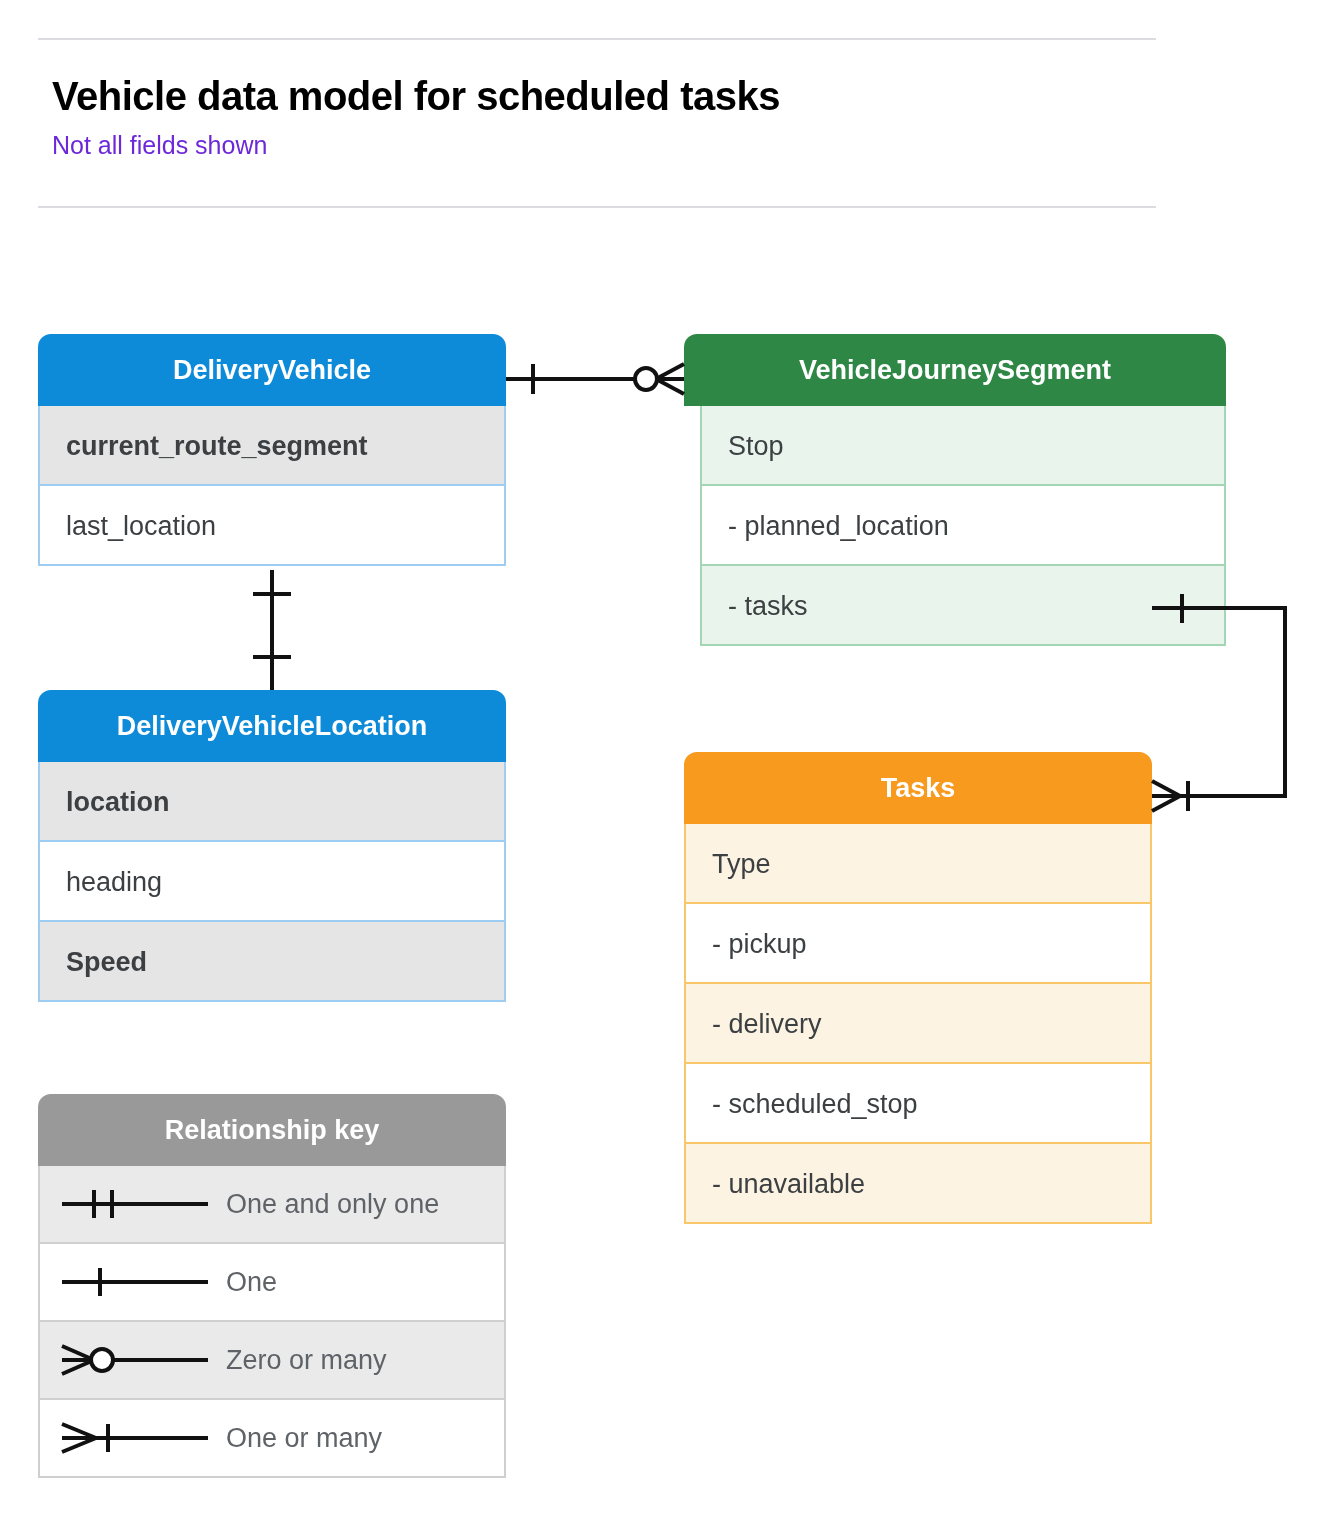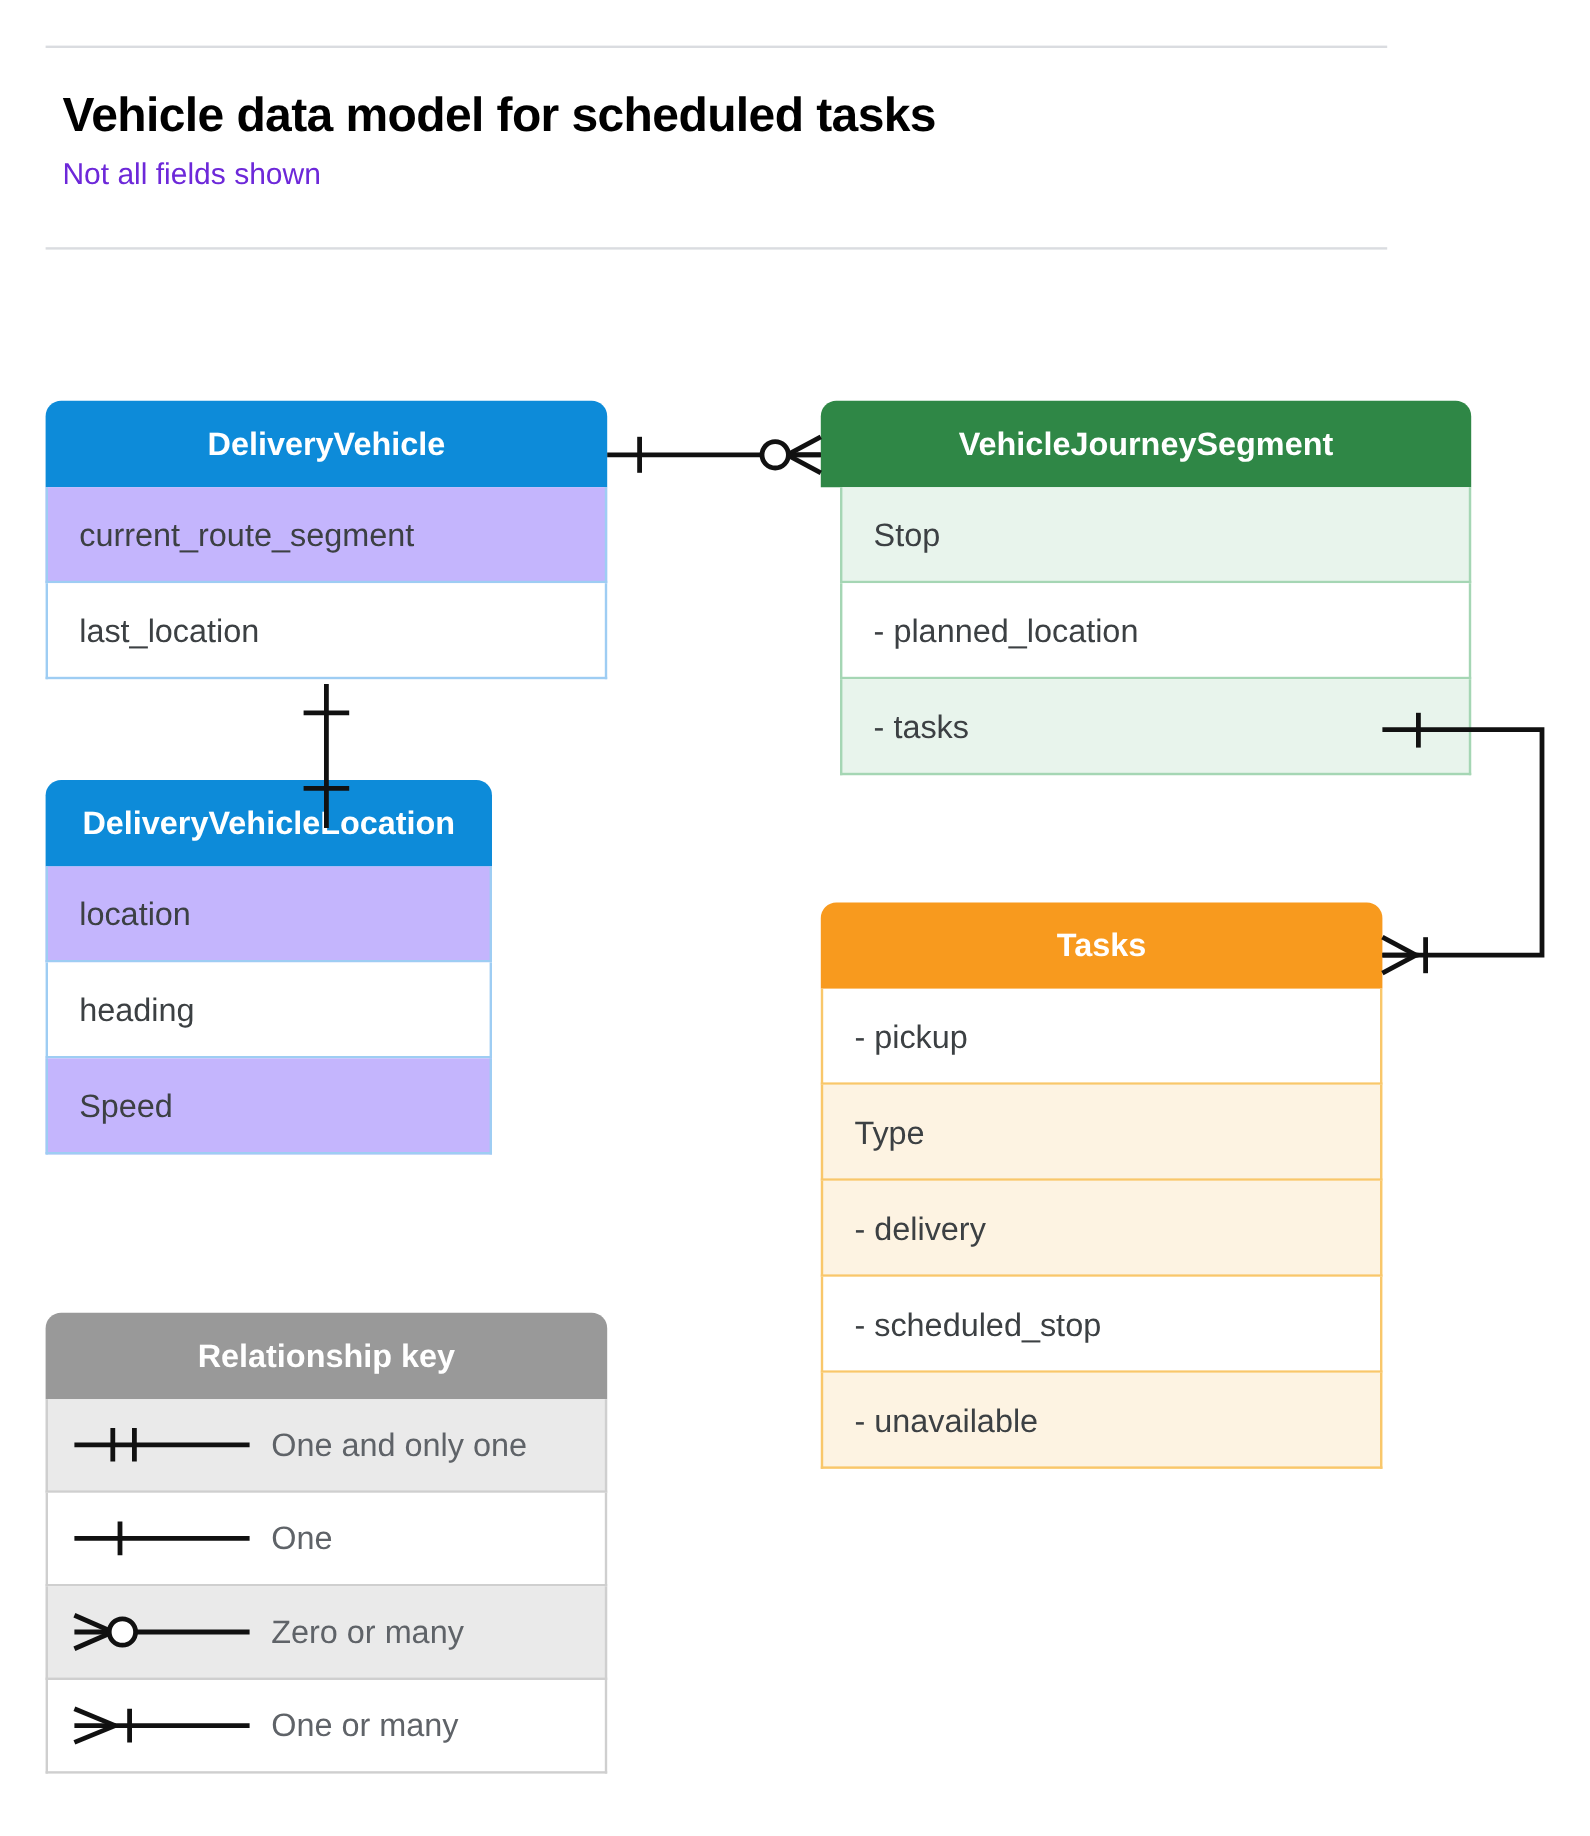--- a/index.html
+++ b/index.html
@@ -75,42 +75,42 @@
     white-space: nowrap;
     overflow: hidden;
     border-style: solid;
     border-width: 0 2px 2px 2px;
   }
   .entity-row.first { border-top-width: 0; }
 
   
   .theme-blue .entity-header { background: #0d8bd9; }
   .theme-blue .entity-row { border-color: #9ecdf3; }
-  .theme-blue .entity-row.alt { background: #c4b5fd; }
+  .theme-blue .entity-row.alt { background: #e5e5e5; font-weight: bold; }
   .theme-blue .entity-row.plain { background: #ffffff; }
 
   
   .theme-green .entity-header { background: #2f8746; }
   .theme-green .entity-row { border-color: #a5d6b4; margin-left: 16px; }
   .theme-green .entity-row.alt { background: #e8f4ec; }
   .theme-green .entity-row.plain { background: #ffffff; }
 
   
   .theme-orange .entity-header { background: #f89a1e; }
   .theme-orange .entity-row { border-color: #f9c76a; }
   .theme-orange .entity-row.alt { background: #fdf3e2; }
   .theme-orange .entity-row.plain { background: #ffffff; }
 
   
   .theme-gray .entity-header { background: #999999; }
 
   
   #entity-delivery-vehicle { left: 38px; top: 334px; width: 468px; }
   #entity-vehicle-journey-segment { left: 684px; top: 334px; width: 542px; }
-  #entity-delivery-vehicle-location { left: 38px; top: 650px; width: 372px; }
+  #entity-delivery-vehicle-location { left: 38px; top: 690px; width: 468px; }
   #entity-tasks { left: 684px; top: 752px; width: 468px; }
   #legend-box { left: 38px; top: 1094px; width: 468px; }
 
   
   .legend-row {
     position: relative;
     height: 78px;
     box-sizing: border-box;
     border-style: solid;
     border-width: 0 2px 2px 2px;
@@ -166,22 +166,22 @@
 
 <div class="entity theme-blue" id="entity-delivery-vehicle-location">
   <div class="entity-header">DeliveryVehicleLocation</div>
   <div class="entity-row first alt">location</div>
   <div class="entity-row plain">heading</div>
   <div class="entity-row alt">Speed</div>
 </div>
 
 <div class="entity theme-orange" id="entity-tasks">
   <div class="entity-header">Tasks</div>
+  <div class="entity-row first alt">Type</div>
   <div class="entity-row plain">-  pickup</div>
-  <div class="entity-row first alt">Type</div>
   <div class="entity-row alt">-  delivery</div>
   <div class="entity-row plain">-  scheduled_stop</div>
   <div class="entity-row alt">-  unavailable</div>
 </div>
 
 <div class="entity theme-gray" id="legend-box">
   <div class="entity-header">Relationship key</div>
 
   <div class="legend-row alt" style="border-color:#cfcfcf;background:#eaeaea;">
     <span class="legend-symbol">

